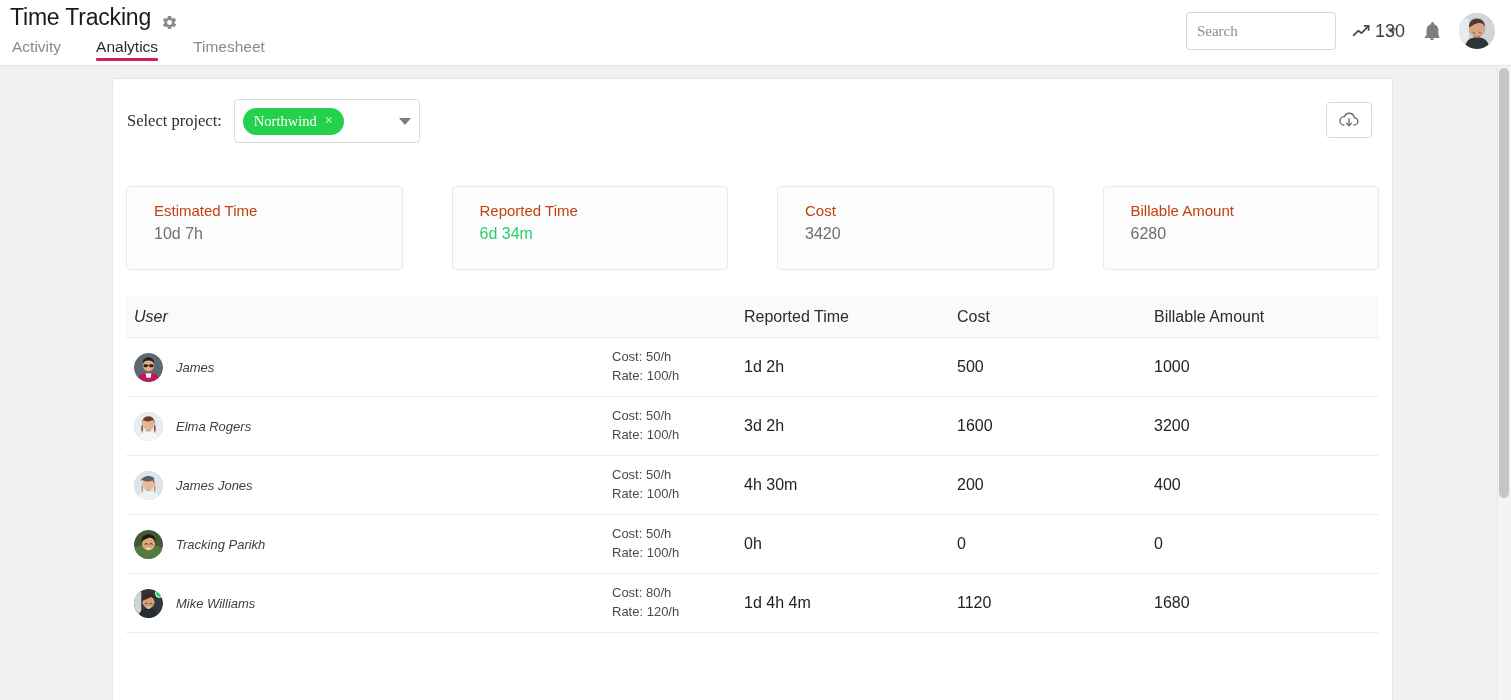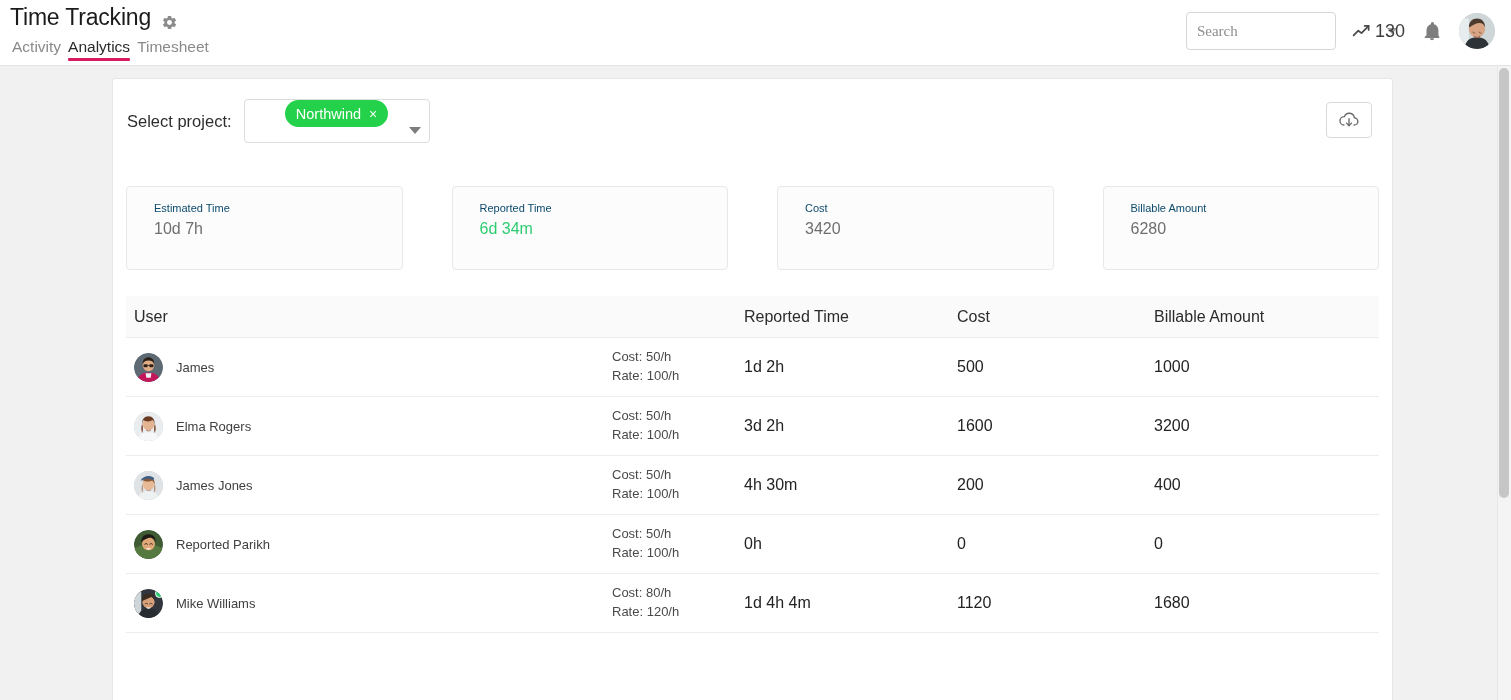--- a/index.html
+++ b/index.html
@@ -15,21 +15,21 @@
     position: absolute; top: 0; left: 0;
     width: 1511px; height: 66px;
     background: #ffffff;
     border-bottom: 1px solid #e3e3e3;
   }
   .brand-row { position: absolute; left: 10px; top: 4px; display: flex; align-items: flex-end; gap: 10px; }
   .app-title { font-size: 23px; color: #1b1b1b; font-weight: 400; letter-spacing: -0.2px; }
   .gear-icon { display: inline-flex; width: 17px; height: 17px; color: #8b8b8b; margin-top: 4px; cursor: pointer; }
   .gear-icon svg { width: 17px; height: 17px; display: block; }
 
-  .tabs { position: absolute; left: 12px; top: 38px; display: flex; gap: 7px; align-items: flex-end; }
+  .tabs { position: absolute; left: 12px; top: 38px; display: flex; gap: 35px; align-items: flex-end; }
   .tab {
     font-size: 15.5px; color: #8a8a8a; padding-bottom: 6px;
     cursor: pointer; position: relative; line-height: 1.1;
   }
   .tab.active { color: #2b2b2b; }
   .tab.active::after {
     content: ""; position: absolute; left: 0; right: 0; bottom: 0;
     height: 3px; background: #d81b60; border-radius: 1px;
   }
 
@@ -66,25 +66,25 @@
 
   
   .page { position: absolute; top: 66px; left: 0; width: 1511px; height: 634px; background:#f1f1f1; }
   .card {
     position: absolute; left: 112px; top: 12px;
     width: 1281px; height: 700px;
     background: #ffffff; border: 1px solid #e6e6e6; border-radius: 3px;
   }
 
   
-  .sel-row { position: absolute; left: 14px; top: 20px; display: flex; align-items: center; gap: 12px; }
+  .sel-row { position: absolute; left: 14px; top: 20px; display: flex; align-items: center; gap: 12px; font-family: Liberation Serif, serif; }
   .sel-label { font-size: 16.5px; color: #2e2e2e; }
   .sel-control {
     width: 186px; height: 44px; border: 1px solid #dcdcdc; border-radius: 4px;
-    background: #fff; display: flex; align-items: center; padding: 0 8px; cursor: pointer; flex-direction: column;
+    background: #fff; display: flex; align-items: center; padding: 0 8px; cursor: pointer;
   }
   .tag {
     background: #24d14b; color: #fff; border-radius: 14px;
     height: 27px; display: inline-flex; align-items: center; gap: 8px;
     padding: 0 11px; font-size: 14.5px;
   }
   .tag-x { font-size: 14px; line-height: 1; cursor: pointer; opacity: .95; }
   .sel-caret {
     margin-left: auto; width: 0; height: 0;
     border-left: 6px solid transparent; border-right: 6px solid transparent;
@@ -96,36 +96,36 @@
     background: #fff; display: flex; align-items: center; justify-content: center; cursor: pointer;
   }
   .export-btn svg { width: 22px; height: 22px; color: #6a6a6a; display: block; }
 
   
   .stats { position: absolute; left: 13px; top: 107px; width: 1253px; display: flex; gap: 49px; }
   .stat-card {
     flex: 1; height: 84px; border: 1px solid #e8e8e8; border-radius: 4px;
     background: #fcfcfc; padding: 15px 0 0 27px;
   }
-  .stat-title { font-size: 11px; color: #0c4a6e; margin-bottom: 6px; }
+  .stat-title { font-size: 15px; color: #c2410c; margin-bottom: 6px; }
   .stat-value { font-size: 16px; color: #6f6f6f; }
   .stat-value.green { color: #2ecc71; }
 
   
   .tbl { position: absolute; left: 13px; top: 217px; width: 1253px; }
   .tbl-head {
     display: flex; align-items: center; height: 42px;
     border-bottom: 1px solid #ececec; background: #fafafa;
   }
   .tbl-head > div { font-size: 16px; color: #2b2b2b; }
   .tbl-row {
     display: flex; align-items: center; height: 59px;
     border-bottom: 1px solid #ededed; background: #fff;
   }
-  .c-user   { width: 486px; padding-left: 8px; display: flex; align-items: center; gap: 13px; }
+  .c-user   { width: 486px; padding-left: 8px; display: flex; align-items: center; gap: 13px; font-style: italic; }
   .c-rates  { width: 132px; }
   .c-time   { width: 213px; }
   .c-cost   { width: 197px; }
   .c-bill   { width: 210px; }
   .tbl-head .c-time { padding-left: 0; }
 
   .avatar-row { width: 29px; height: 29px; }
   .online-dot {
     position: absolute; right: -1px; top: 0px; width: 9px; height: 9px;
     background: #2ecc71; border: 1.5px solid #fff; border-radius: 50%;
@@ -361,21 +361,21 @@
               <g clip-path="url(#a3)">
                 <rect width="40" height="40" fill="#3f5b33"></rect>
                 <path d="M0 26c6-4 12-6 20-6s14 2 20 6v14H0z" fill="#55793f"></path>
                 <circle cx="20" cy="19" r="9" fill="#e0a878"></circle>
                 <path d="M10 17c0-7 4-11 10-11s10 4 10 11c-2-4-4-6-7-6.5-4 .5-9 2.5-13 6.5z" fill="#1f1a16"></path>
                 <path d="M15 19.5c1.2-1 2.4-1 3.4 0M22 19.5c1.2-1 2.4-1 3.4 0" stroke="#1f1a16" stroke-width="1.3" fill="none" stroke-linecap="round"></path>
                 <path d="M16.5 25c2.2 2.6 5 2.6 7 0z" fill="#fff"></path>
               </g>
             </svg>
           </span>
-          <span class="user-name">Reported Parikh</span>
+          <span class="user-name">Tracking Parikh</span>
         </div>
         <div class="c-rates">
           <div class="rate-line">Cost: 50/h</div>
           <div class="rate-line">Rate: 100/h</div>
         </div>
         <div class="c-time cell-val">0h</div>
         <div class="c-cost cell-val">0</div>
         <div class="c-bill cell-val">0</div>
       </div>
 

